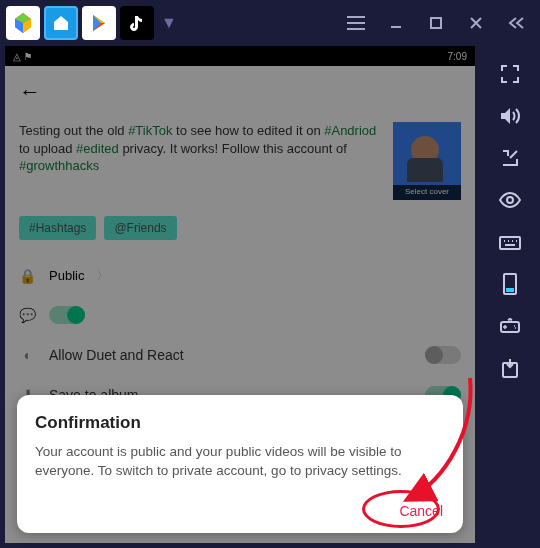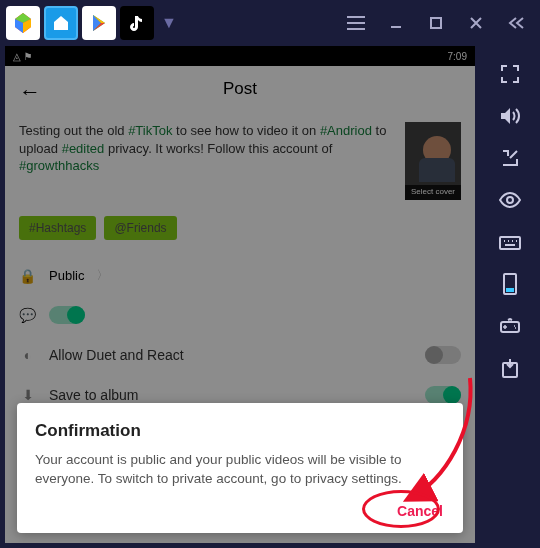--- a/index.html
+++ b/index.html
@@ -15,43 +15,43 @@
 .winbtn{width:36px;height:36px;display:flex;align-items:center;justify-content:center;color:#a8a8c8;cursor:pointer}
 .phone{position:absolute;left:5px;top:46px;width:470px;height:497px;background:#fff}
 .overlay{position:absolute;inset:0;background:rgba(0,0,0,.45);z-index:5}
 .status{height:20px;background:#000;color:#fff;display:flex;align-items:center;padding:0 8px;font-size:10px}
 .status .sp{flex:1}
 .hdr{height:46px;display:flex;align-items:center;padding:0 14px;position:relative}
 .back{font-size:22px;color:#000}
 .title{position:absolute;left:0;right:0;text-align:center;font-size:17px;font-weight:500}
 .desc{padding:10px 14px;display:flex;gap:10px;font-size:13px;line-height:1.35;color:#333}
 .desc a{color:#15803d;text-decoration:none}
-.thumb{width:56px;height:78px;background:#404040;position:relative;flex-shrink:0}
+.thumb{width:68px;height:78px;background:#3b82f6;position:relative;flex-shrink:0}
 .thumb .lbl{position:absolute;bottom:0;left:0;right:0;background:rgba(0,0,0,.7);color:#fff;font-size:8px;text-align:center;padding:2px}
 .thumb .person{position:absolute;left:18px;top:14px;width:28px;height:28px;border-radius:50%;background:#c89070}
 .thumb .body{position:absolute;left:14px;top:36px;width:36px;height:24px;background:#4a5568;border-radius:6px 6px 0 0}
 .tags{padding:6px 14px;display:flex;gap:8px}
-.tag{background:#84cc16;color:#555;font-size:12px;padding:5px 10px;border-radius:3px}
+.tag{background:#5eead4;color:#555;font-size:12px;padding:5px 10px;border-radius:3px}
 .opts{padding:10px 0 0}
 .row{display:flex;align-items:center;padding:11px 14px;font-size:14px;color:#333;gap:12px}
 .row .ic{width:18px;color:#888;display:flex;justify-content:center}
 .row .txt{flex:1}
 .row .val{color:#000000;font-size:13px}
 .chev{color:#bbb;font-size:12px}
 .tog{width:36px;height:18px;border-radius:10px;position:relative}
 .tog.on{background:#a0ecd0}
 .tog.off{background:#ddd}
 .tog .kn{position:absolute;width:18px;height:18px;border-radius:50%;top:0}
 .tog.on .kn{right:0;background:#00d68f}
 .tog.off .kn{left:0;background:#aaa}
-.dialog{position:absolute;left:12px;right:12px;bottom:10px;background:#fff;border-radius:4px;padding:18px 18px 10px;z-index:10;box-shadow:0 2px 12px rgba(0,0,0,.3)}
+.dialog{position:absolute;left:12px;right:12px;bottom:10px;background:#fff;border-radius:12px;padding:18px 18px 10px;z-index:10;box-shadow:0 2px 12px rgba(0,0,0,.3)}
 .dtitle{font-size:17px;font-weight:bold;color:#222;margin-bottom:10px}
-.dmsg{font-size:13.5px;color:#555;line-height:1.4;margin-bottom:10px}
+.dmsg{font-size:13.5px;color:#555;line-height:1.4;margin-bottom:18px}
 .dbtns{display:flex;justify-content:flex-end;gap:24px}
-.dbtn{color:#ee1d52;font-size:14px;font-weight:700;cursor:pointer;padding:4px 2px}
+.dbtn{color:#ee1d52;font-size:14px;font-weight:400;cursor:pointer;padding:4px 2px}
 .sidebar{position:absolute;right:0;top:46px;width:60px;height:497px;background:#1a1c3a;display:flex;flex-direction:column;align-items:center;gap:18px;padding-top:16px;color:#c8c8e0}
 .sidebar div{cursor:pointer;width:24px;height:24px;display:flex;align-items:center;justify-content:center}
 .annot-ring{position:absolute;left:362px;top:490px;width:78px;height:38px;border:3px solid #e8102a;border-radius:50%;z-index:20;pointer-events:none}
 .annot-arrow{position:absolute;z-index:19;pointer-events:none}
 svg{display:block}
 </style>
 </head>
 <body>
 
 <div class="topbar">
@@ -111,25 +111,24 @@
 </div>
 
 <div class="phone">
   <div class="status">
     <span>◬ ⚑</span>
     <div class="sp"></div>
     <span>7:09</span>
   </div>
   <div class="hdr">
     <div class="back">←</div>
-    <div class="title">Post</div>
   </div>
   <div class="desc">
     <div>
-      <span>Testing out the old </span><a>#TikTok</a><span>  to see how to video it on </span><a>#Andriod</a><span> to upload </span><a>#edited</a><span> privacy. It works! Follow this account of </span><a>#growthhacks</a>
+      <span>Testing out the old </span><a>#TikTok</a><span>  to see how to edited it on </span><a>#Andriod</a><span> to upload </span><a>#edited</a><span> privacy. It works! Follow this account of </span><a>#growthhacks</a>
     </div>
     <div class="thumb">
       <div class="person"></div>
         <div class="body"></div>
       <div class="lbl">Select cover</div>
     </div>
   </div>
   <div class="tags">
     <div class="tag">#Hashtags</div>
     <div class="tag">@Friends</div>

